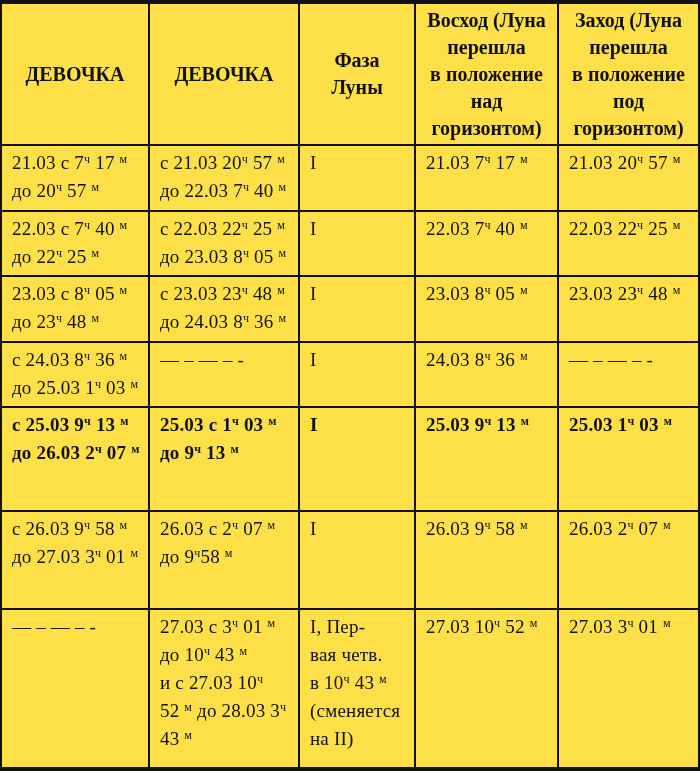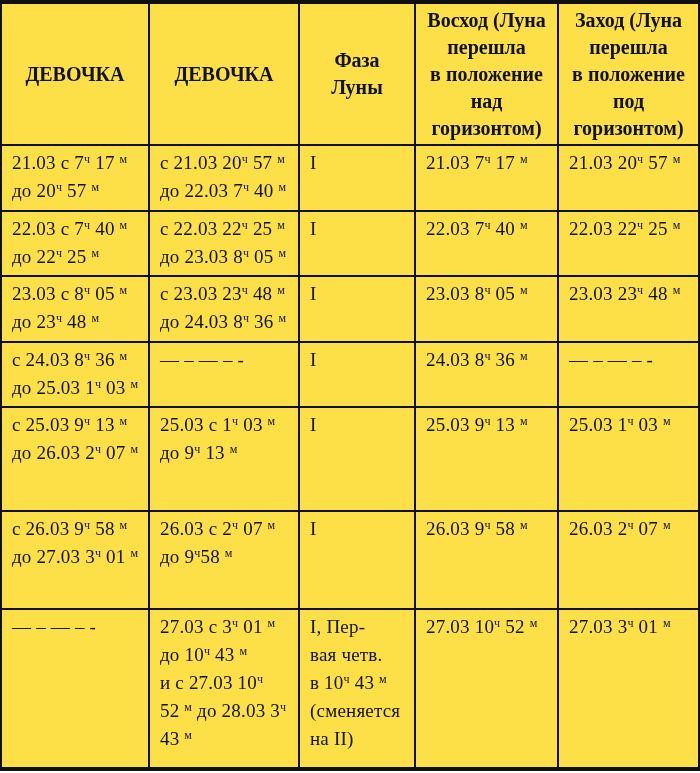--- a/index.html
+++ b/index.html
@@ -55,21 +55,21 @@
     font-size: 12px;
     line-height: 0;
     vertical-align: 6px;
   }
   
   .moon-table thead tr        { height: 143px; }
   .moon-table tbody tr.r0     { height: 53px; margin-left: 10px;  }
   .moon-table tbody tr.r1     { height: 58px; margin-left: 24px;  }
   .moon-table tbody tr.r2     { height: 56px; padding-left: 11px;  }
   .moon-table tbody tr.r3     { height: 64px;  }
-  .moon-table tbody tr.r4     { height: 101px;  }
+  .moon-table tbody tr.r4     { height: 101px; font-weight: bold;  }
   .moon-table tbody tr.r5     { height: 96px;  }
   .moon-table tbody tr.r6     { height: 156px; }
 </style>
 </head>
 <body>
 
 <div id="page">
   <table class="moon-table">
     <colgroup>
       <col class="c0">

